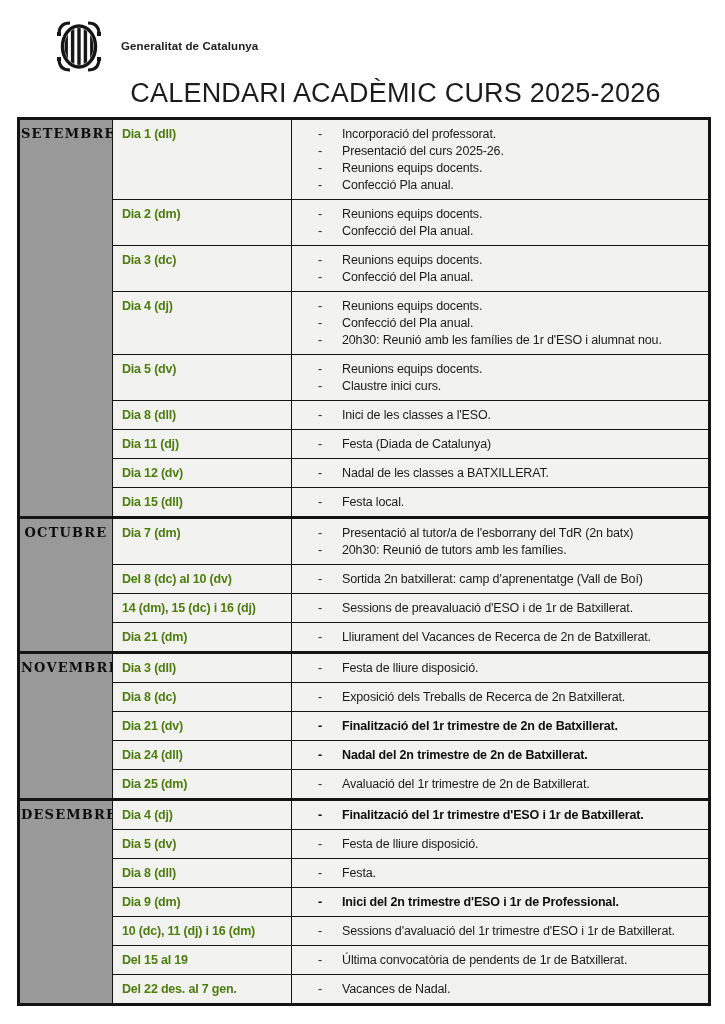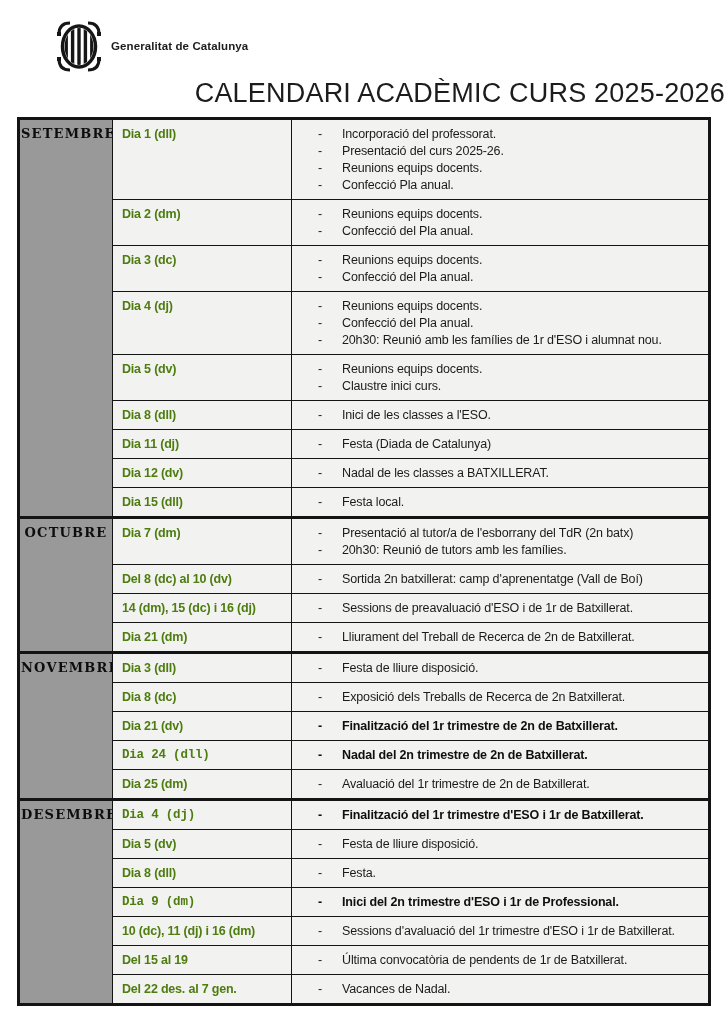--- a/index.html
+++ b/index.html
@@ -19,28 +19,28 @@
   
   .doc-header {
     display: flex;
     align-items: center;
     gap: 9px;
     margin-left: 56px;
     height: 54px;
   }
   .logo { width: 46px; height: 53px; flex: 0 0 auto; }
   .logo svg { width: 46px; height: 53px; display: block; }
-  .org-lines { font-size: 11.5px; font-weight: bold; line-height: 15px; letter-spacing: 0.1px; }
+  .org-lines { font-size: 11.5px; font-weight: bold; line-height: 15px; letter-spacing: 0.1px; margin-left: 10px; }
   .org-line { color: #1c1c1c; }
   .institute-line { color: #4c9e4c; }
   
   .doc-title {
     font-size: 27px;
     font-weight: 500;
-    text-align: right;
+    text-align: center;
     margin: 5px 0 8px 66px;
     letter-spacing: 0.2px;
     color: #1c1c1c;
     white-space: nowrap;
   }
   
   table.calendar {
     border-collapse: collapse;
     table-layout: fixed;
     margin-left: 17px;
@@ -66,21 +66,21 @@
   }
   td.day-cell {
     font-weight: bold;
     font-size: 12.5px;
     letter-spacing: -0.2px;
     line-height: 17px;
     padding: 5.5px 4px 5.5px 9px;
     color: #4d7c0f;
     white-space: nowrap;
   }
-  tr.strong td.day-cell { font-weight: 800; font-family: Liberation Mono, monospace; }
+  tr.strong td.day-cell { font-weight: 800; }
   td.act-cell {
     font-size: 12.5px;
     line-height: 17px;
     letter-spacing: -0.15px;
     padding: 5.5px 4px 5.5px 6px;
     color: #1b1b1b;
   }
   .act-line { display: flex; align-items: flex-start; }
   .act-line .dash { flex: 0 0 24px; margin-left: 20px; }
   .act-line .act-text { flex: 1 1 auto; white-space: nowrap; }
@@ -275,21 +275,21 @@
               <span class="dash">-</span>
               <span class="act-text">Sessions de preavaluació d'ESO i de 1r de Batxillerat.</span>
             </div>
           </td>
         </tr>
         <tr>
           <td class="day-cell">Dia 21 (dm)</td>
           <td class="act-cell">
             <div class="act-line">
               <span class="dash">-</span>
-              <span class="act-text">Lliurament del Treball de Recerca de 2n de Batxillerat.</span>
+              <span class="act-text">Lliurament del Vacances de Recerca de 2n de Batxillerat.</span>
             </div>
           </td>
         </tr>
         <tr class="month-start">
           <td class="month-cell" rowspan="5">NOVEMBRE</td>
           <td class="day-cell">Dia 3 (dll)</td>
           <td class="act-cell">
             <div class="act-line">
               <span class="dash">-</span>
               <span class="act-text">Festa de lliure disposició.</span>

